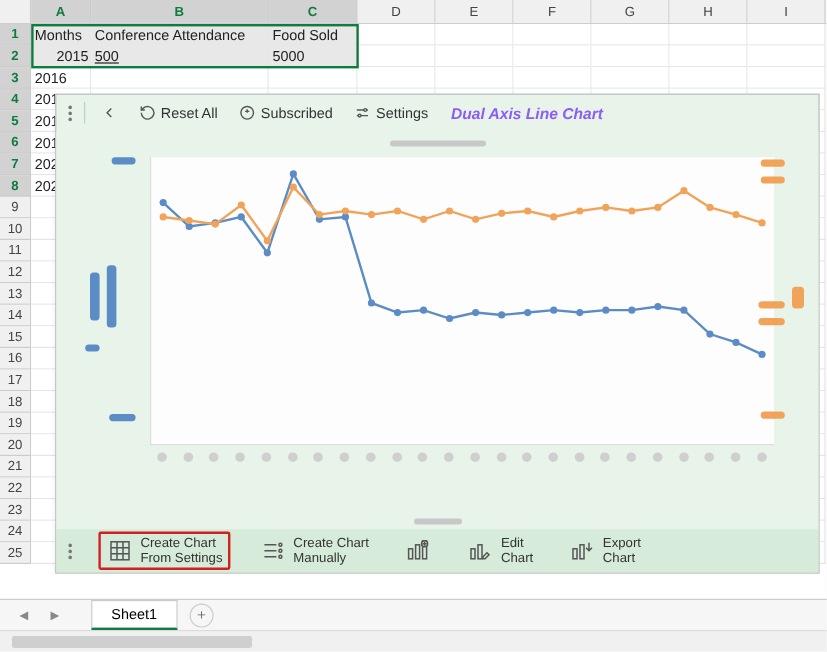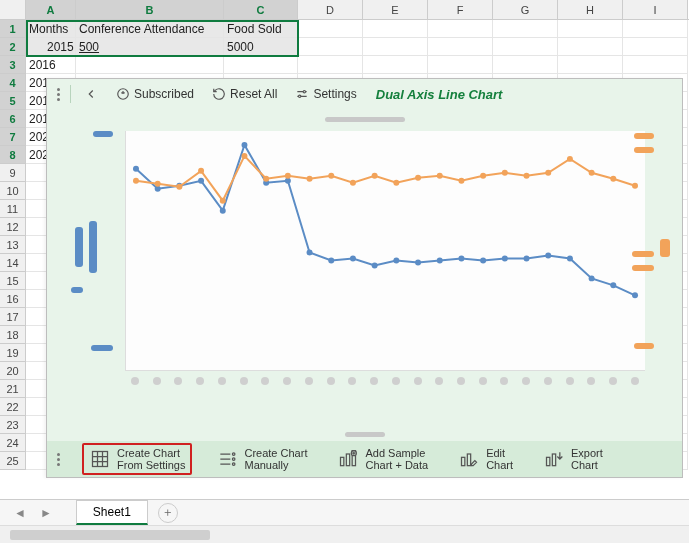--- a/index.html
+++ b/index.html
@@ -24,21 +24,21 @@
 
 
 .addin { position: absolute; left: 46px; top: 78px; width: 637px; height: 400px; background: #e8f4ea; border: 1px solid #bdbdbd; box-shadow: -2px 0 3px rgba(0,0,0,0.05); }
 
 .addin-toolbar { display: flex; align-items: center; height: 30px; padding: 0 8px; gap: 8px; }
 .dots { display: flex; flex-direction: column; gap: 2px; padding: 0 2px; }
 .dots span { width: 3px; height: 3px; background: #777; border-radius: 50%; }
 .vline { width: 1px; height: 18px; background: #b8d4bd; }
 .tb-btn { display: flex; align-items: center; gap: 4px; color: #333; font-size: 12px; cursor: pointer; padding: 3px 5px; }
 .tb-btn svg { width: 14px; height: 14px; }
-.title-text { color: #15803d; font-weight: 700; font-style: italic; font-size: 13px; margin-left: 6px; }
+.title-text { color: #8b5cf6; font-weight: 700; font-style: italic; font-size: 13px; margin-left: 6px; }
 .video-btn { margin-left: auto; display: flex; align-items: center; gap: 6px; border: 1px solid #c00; border-radius: 4px; padding: 4px 10px; background: #fff; font-size: 12px; color: #333; cursor: pointer; }
 .yt { width: 18px; height: 12px; background: #e52d27; border-radius: 2px; position: relative; }
 .yt::after { content: ''; position: absolute; left: 6px; top: 2px; border-left: 5px solid #fff; border-top: 4px solid transparent; border-bottom: 4px solid transparent; }
 
 .chart-zone { position: relative; height: 334px; background: #e8f4ea; }
 .drag-bar { position: absolute; left: 50%; transform: translateX(-50%); width: 80px; height: 5px; background: #c8c8c8; border-radius: 3px; }
 .drag-bar.top { top: 8px; }
 .drag-bar.bottom { bottom: 6px; width: 40px; }
 
 .plot { position: absolute; left: 78px; top: 22px; width: 520px; height: 240px; background: #fdfdfd; border-left: 1px solid #ddd; border-bottom: 1px solid #ddd; }
@@ -402,31 +402,31 @@
         <span></span>
       </div>
     <div class="vline"></div>
     <div class="tb-btn">
       <svg viewBox="0 0 24 24" fill="none" stroke="#555" stroke-width="2">
           <path d="M15 6l-6 6 6 6"></path>
         </svg>
     </div>
     <div class="tb-btn">
       <svg viewBox="0 0 24 24" fill="none" stroke="#555" stroke-width="2">
+          <path d="M3 12a9 9 0 1 0 3-6.7L3 8"></path>
+          <path d="M3 3v5h5"></path>
+        </svg>
+      <span>Reset All</span>
+    </div>
+    <div class="tb-btn">
+      <svg viewBox="0 0 24 24" fill="none" stroke="#555" stroke-width="2">
           <circle cx="12" cy="12" r="9"></circle>
           <path d="M12 7v5M9 10h6"></path>
         </svg>
       <span>Subscribed</span>
-    </div>
-    <div class="tb-btn">
-      <svg viewBox="0 0 24 24" fill="none" stroke="#555" stroke-width="2">
-          <path d="M3 12a9 9 0 1 0 3-6.7L3 8"></path>
-          <path d="M3 3v5h5"></path>
-        </svg>
-      <span>Reset All</span>
     </div>
     <div class="tb-btn">
       <svg viewBox="0 0 24 24" fill="none" stroke="#555" stroke-width="2">
           <path d="M4 8h10M18 8h2M4 16h2M10 16h10"></path>
           <circle cx="16" cy="8" r="2"></circle>
           <circle cx="8" cy="16" r="2"></circle>
         </svg>
       <span>Settings</span>
     </div>
     <span class="title-text">Dual Axis Line Chart</span>
@@ -565,24 +565,20 @@
         </div>
     </div>
     <div class="act">
       <svg viewBox="0 0 24 24" fill="none" stroke-width="1.5">
           <rect x="3" y="10" width="4" height="10"></rect>
           <rect x="10" y="6" width="4" height="14"></rect>
           <rect x="17" y="2" width="4" height="18"></rect>
           <circle cx="19" cy="5" r="3" fill="#d6ebd9"></circle>
           <path d="M19 3v4M17 5h4"></path>
         </svg>
-      <div>
-          <div>Add Sample</div>
-          <div>Chart + Data</div>
-        </div>
     </div>
     <div class="act">
       <svg viewBox="0 0 24 24" fill="none" stroke-width="1.5">
           <rect x="3" y="10" width="4" height="10"></rect>
           <rect x="10" y="6" width="4" height="14"></rect>
           <path d="M17 20l4-4-2-2-4 4v2h2z"></path>
         </svg>
       <div>
           <div>Edit</div>
           <div>Chart</div>

